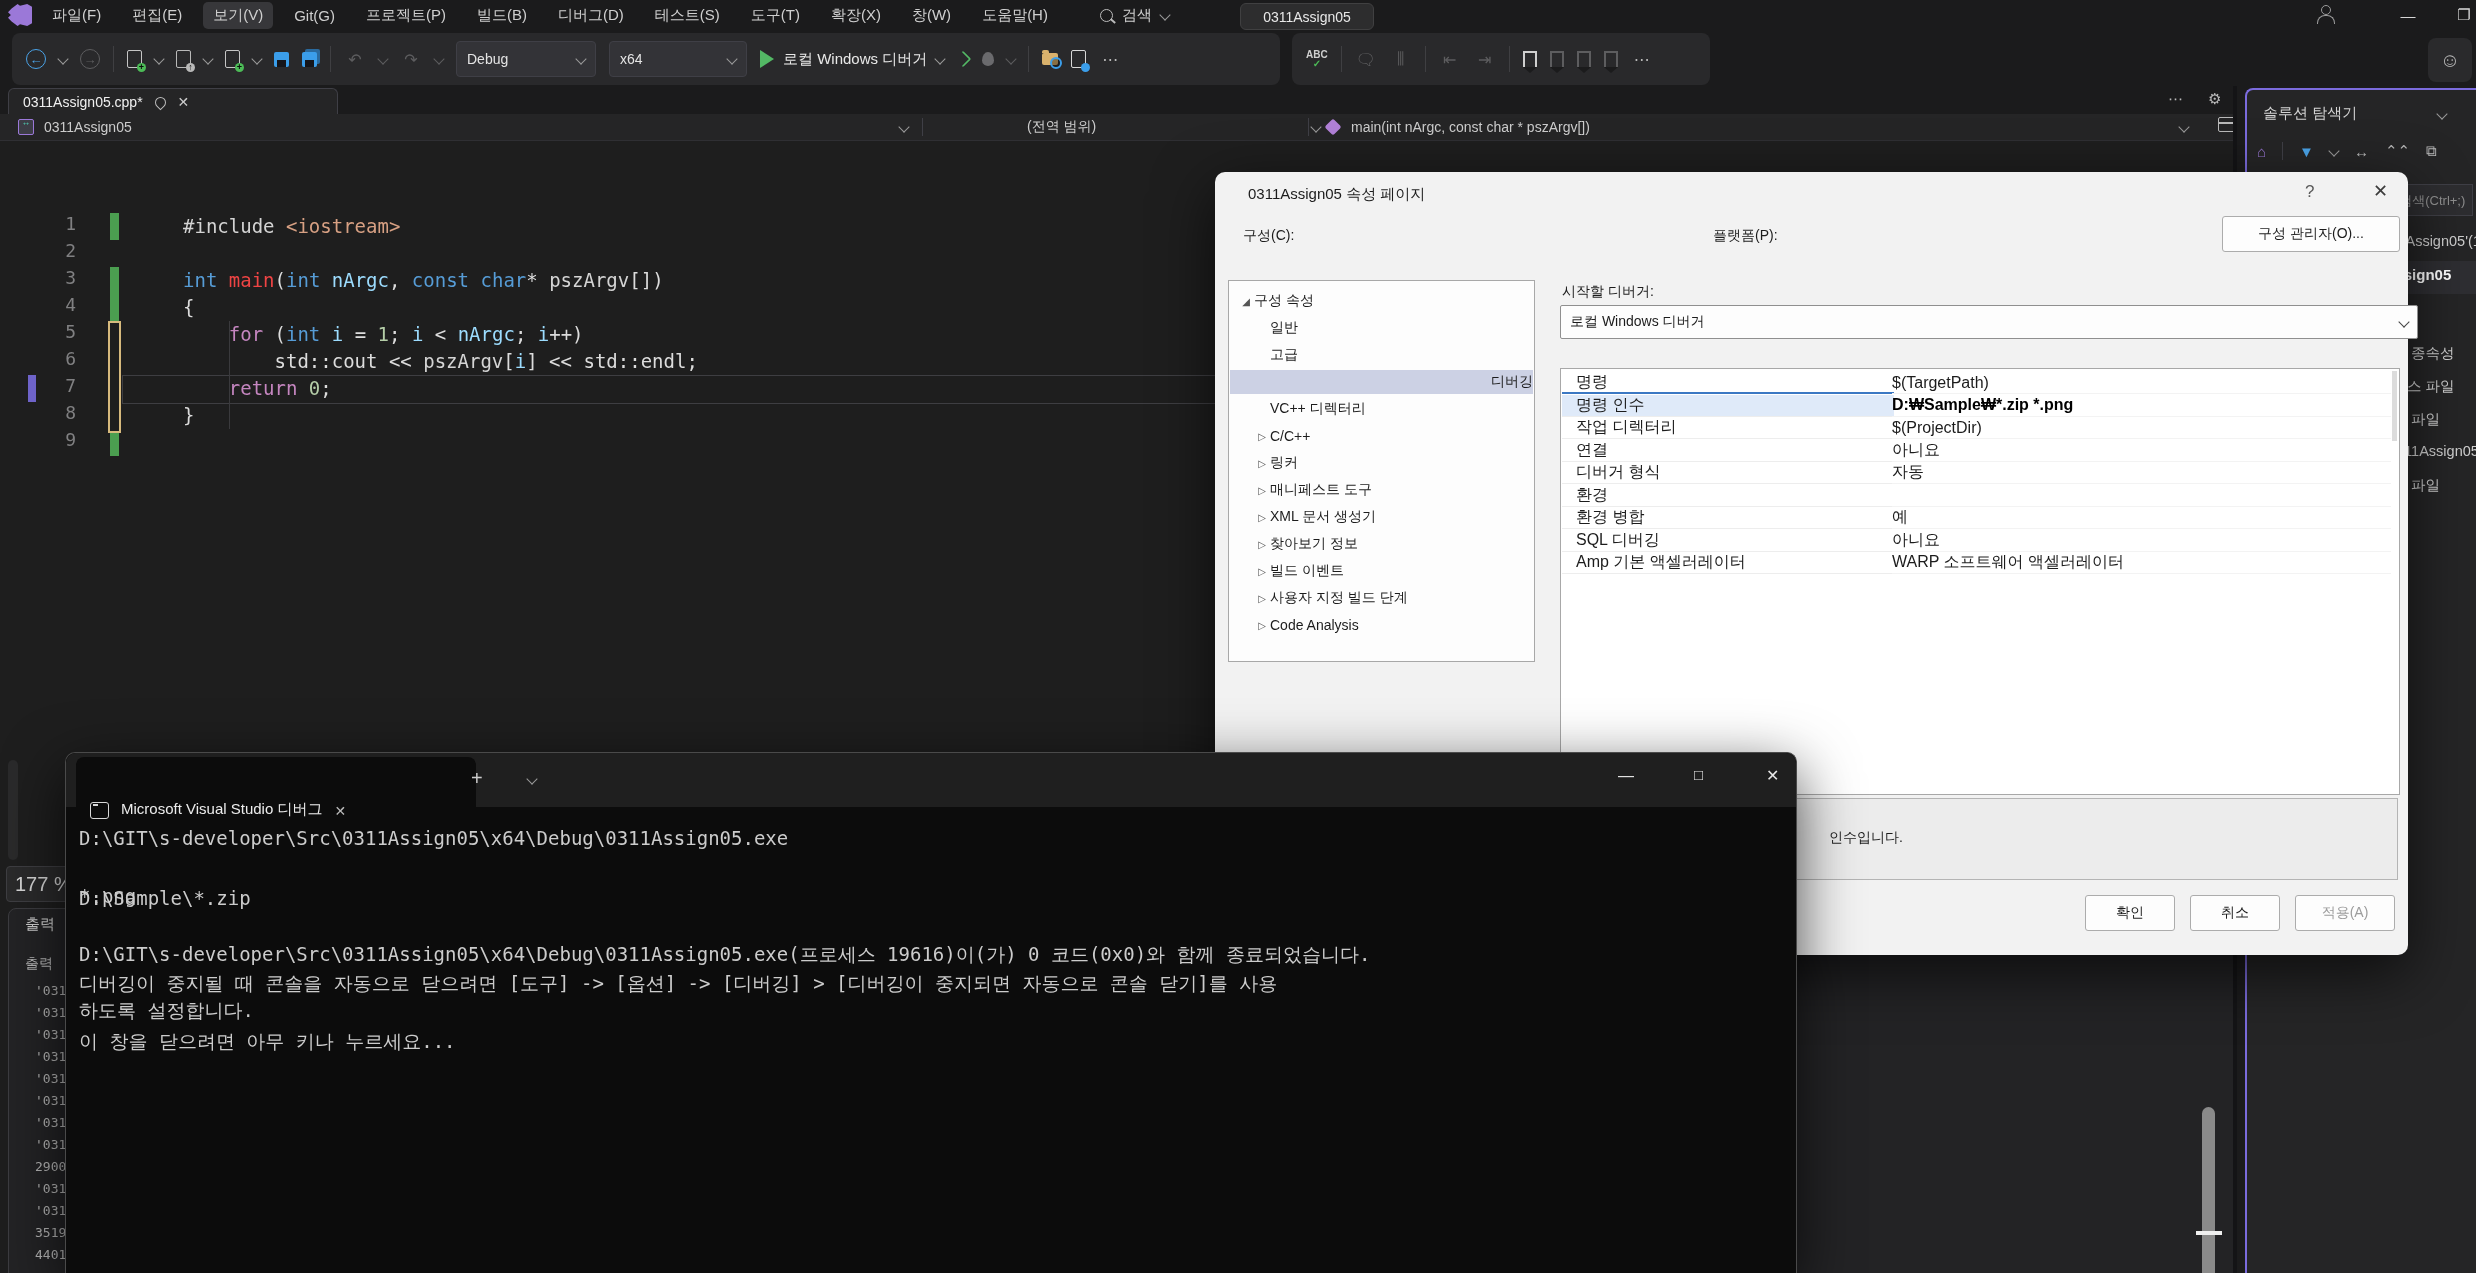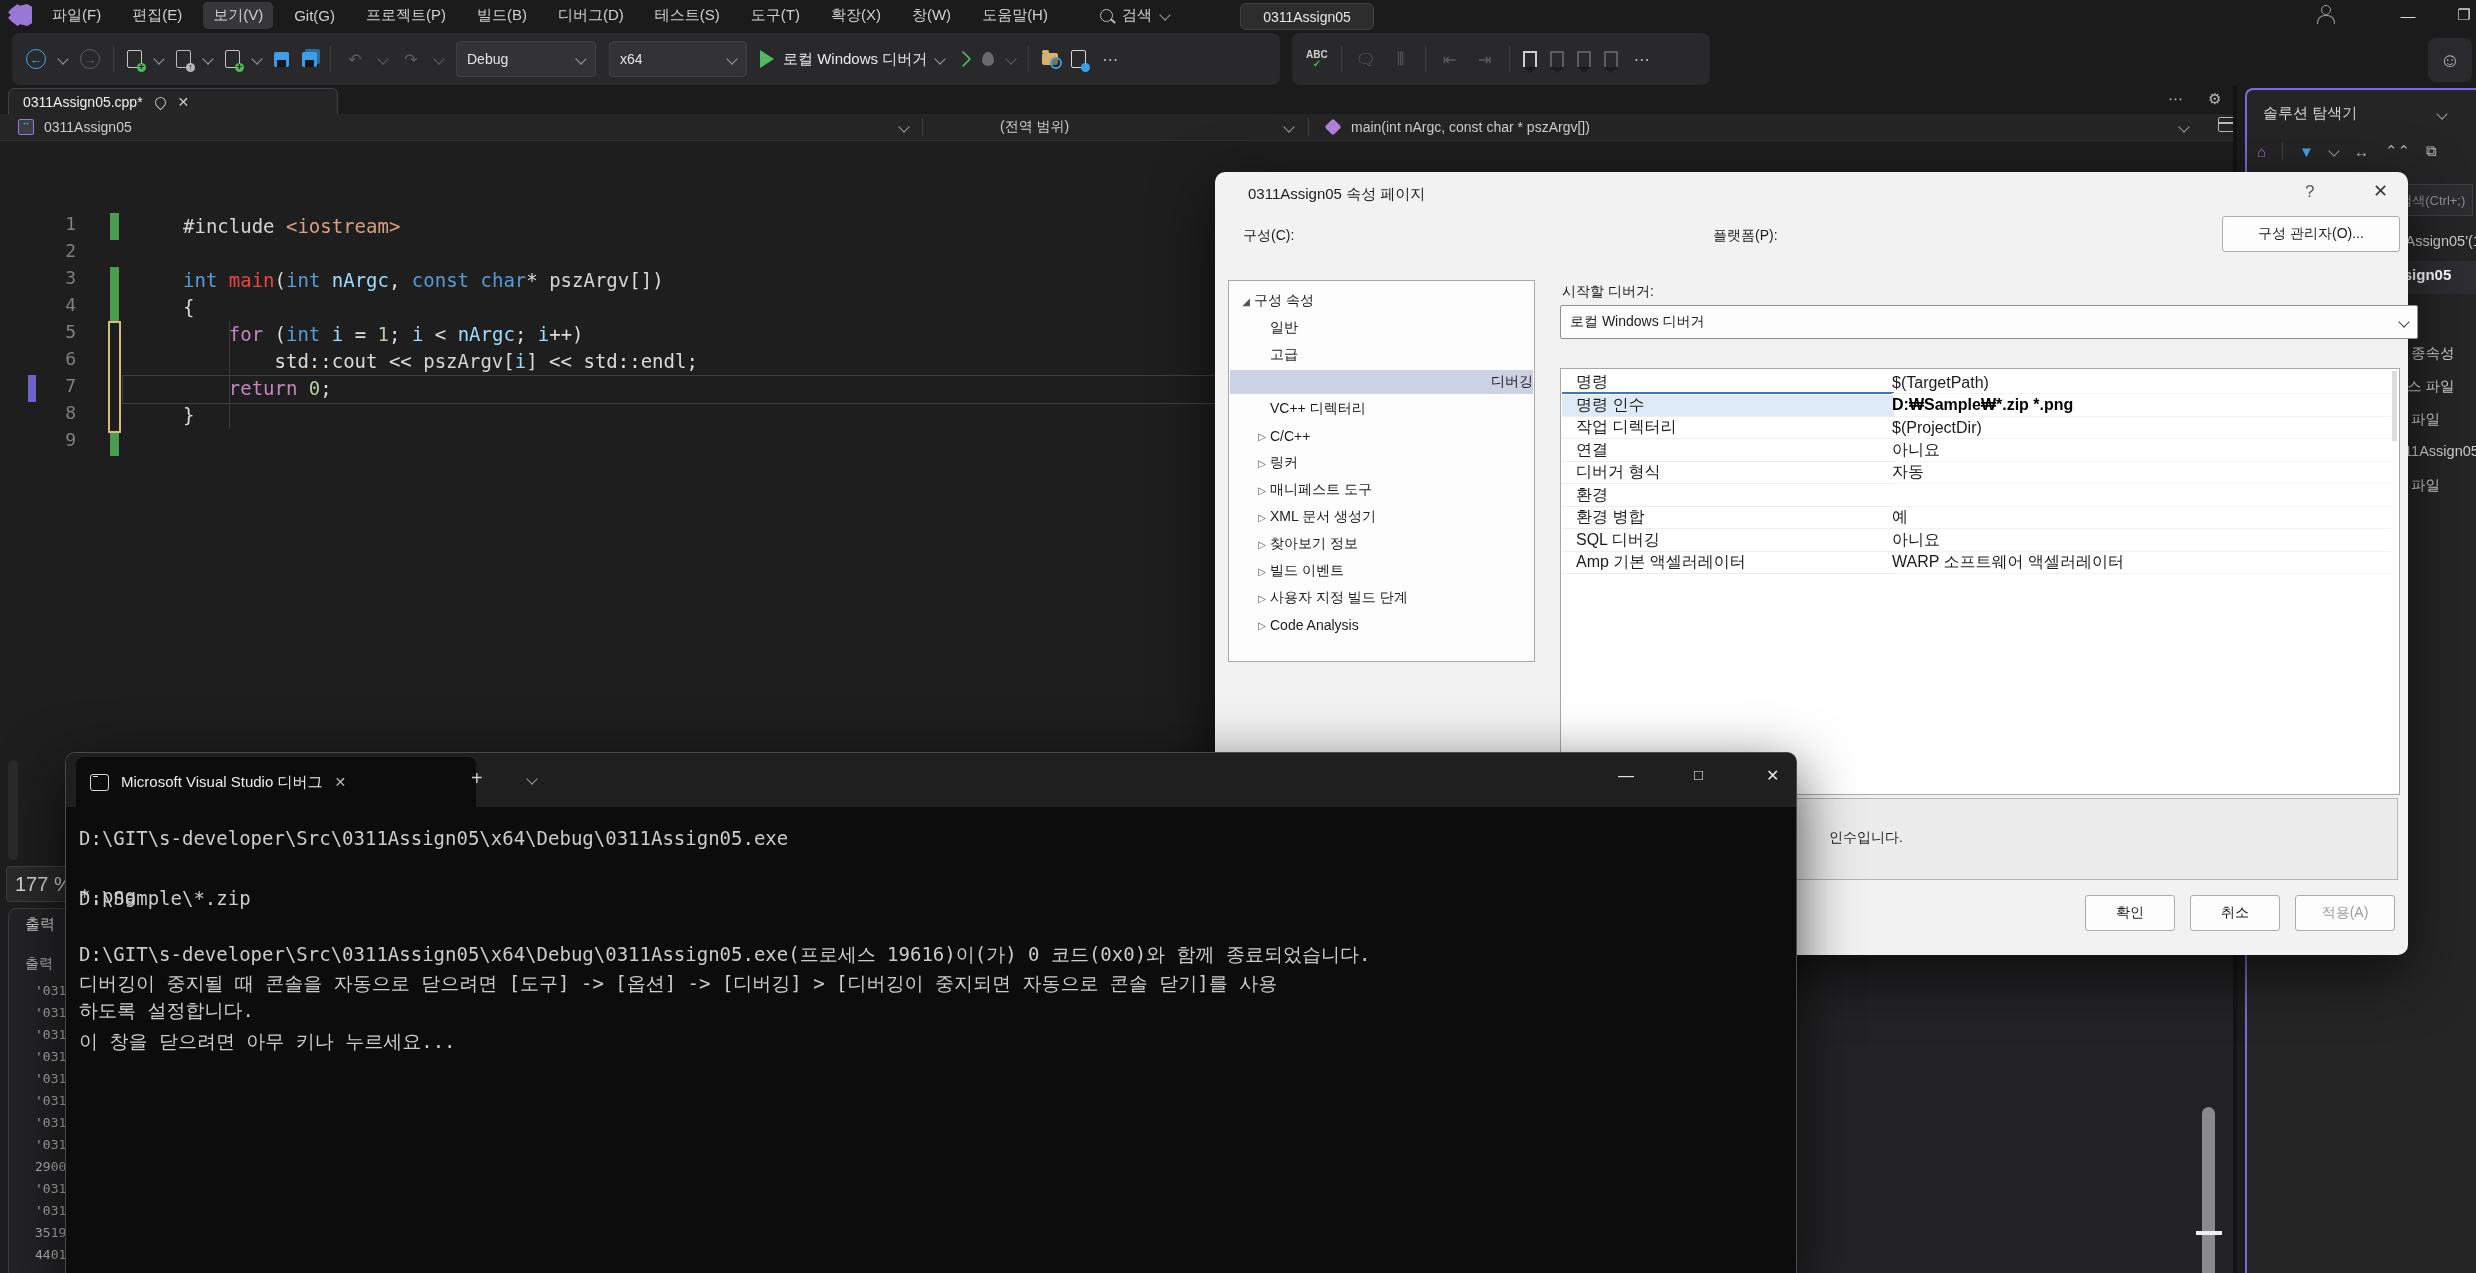--- a/index.html
+++ b/index.html
@@ -187,21 +187,21 @@
       <span class="abs" style="left:2208px;top:4px;color:#b9b9b9;font-size:15px;">⚙</span>
     </div>
 
     <div class="abs" style="left:0;top:28px;width:2233px;height:26px;background:#252526;border-bottom:1px solid #2f2f33;">
       <div class="abs flex" style="left:10px;top:2px;width:910px;height:22px;">
         <span style="margin-left:8px;width:14px;height:14px;background:#3d3d46;border:1px solid #9b78d8;border-radius:2px;color:#4ec9b0;font-size:9px;text-align:center;line-height:13px;">⁺⁺</span>
         <span class="navtext" style="margin-left:10px;">0311Assign05</span>
         <span class="chev abs" style="left:890px;"></span>
       </div>
       <div class="abs" style="left:922px;top:4px;width:1px;height:18px;background:#3f3f46;"></div>
-      <div class="abs flex" style="left:925px;top:2px;width:380px;height:22px;">
+      <div class="abs flex" style="left:952px;top:2px;width:380px;height:22px;">
         <span class="navtext" style="margin-left:75px;">(전역 범위)</span>
         <span class="chev abs" style="left:360px;"></span>
       </div>
       <div class="abs" style="left:1308px;top:4px;width:1px;height:18px;background:#3f3f46;"></div>
       <div class="abs flex" style="left:1315px;top:2px;width:890px;height:22px;">
         <span style="margin-left:12px;width:12px;height:12px;background:#b180d7;transform:rotate(45deg);border-radius:2px;"></span>
         <span class="navtext" style="margin-left:12px;">main(int nArgc, const char * pszArgv[])</span>
         <span class="chev abs" style="left:865px;"></span>
       </div>
       <span class="abs" style="left:2218px;top:3px;width:16px;height:13px;border:1.6px solid #b9b9b9;border-radius:2px;">
@@ -439,21 +439,21 @@
     <div class="abs dbtn" style="left:975px;top:723px;width:88px;height:34px;">
       <span>취소</span>
     </div>
     <div class="abs dbtn" style="left:1080px;top:723px;width:98px;height:34px;color:#9c9c9c;">
       <span>적용(A)</span>
     </div>
   </div>
 
   <div class="abs" style="left:65px;top:752px;width:1730px;height:521px;background:#0c0c0c;border:1px solid #4a4a4a;border-bottom:none;border-radius:10px 10px 0 0;box-shadow:0 18px 60px rgba(0,0,0,.7);">
     <div class="abs" style="left:0;top:0;width:100%;height:54px;background:#1f1f1f;border-radius:10px 10px 0 0;">
-      <div class="abs flex" style="left:10px;top:4px;width:372px;height:50px;background:#0c0c0c;border-radius:8px 8px 0 0;padding:0 14px;gap:12px;">
+      <div class="abs flex" style="left:10px;top:4px;width:372px;height:50px;background:#0c0c0c;border-radius:8px 8px 0 0;padding:12px 14px;gap:12px;align-items:flex-end;">
         <span style="width:17px;height:15px;border:1.6px solid #d8d8d8;border-radius:3px;position:relative;">
           <span style="position:absolute;left:2px;top:1px;width:5px;height:1.6px;background:#d8d8d8;"></span>
         </span>
         <span style="font-size:15px;color:#ececec;white-space:nowrap;">Microsoft Visual Studio 디버그</span>
         <span style="color:#bbb;font-size:14px;">✕</span>
       </div>
       <span class="abs" style="left:405px;top:14px;color:#cccccc;font-size:20px;">+</span>
       <span class="chev abs" style="left:462px;top:22px;"></span>
       <span class="abs" style="left:1552px;top:14px;color:#e8e8e8;font-size:16px;">—</span>
       <span class="abs" style="left:1628px;top:13px;color:#e8e8e8;font-size:15px;">□</span>

